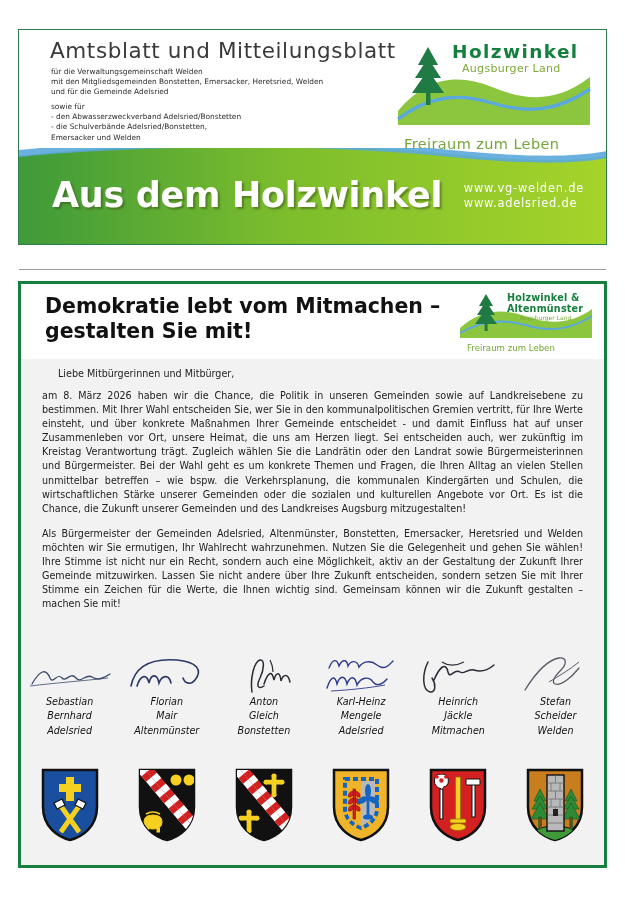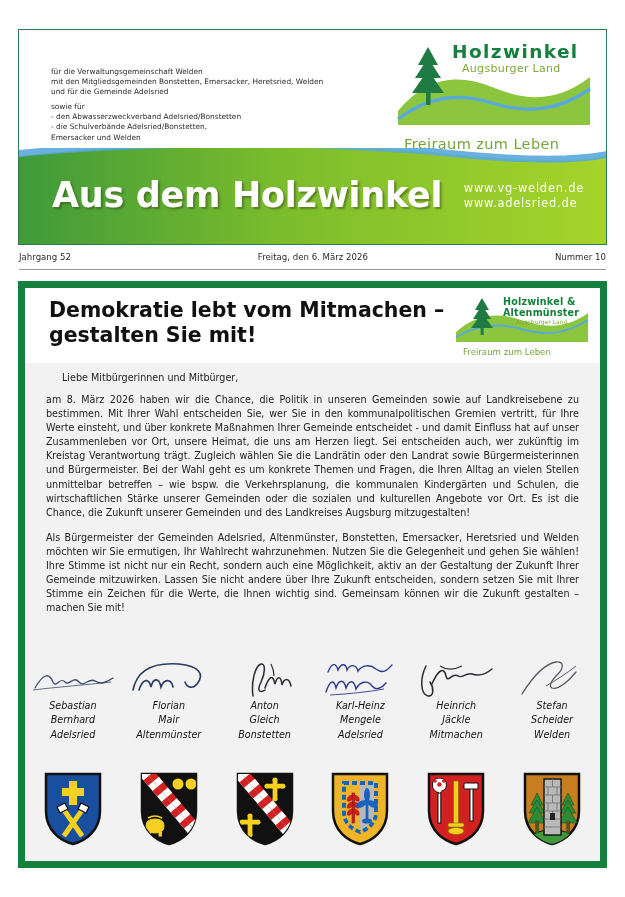--- a/index.html
+++ b/index.html
@@ -158,21 +158,21 @@
     background: #9a9a9a;
   }
 
   
   .article {
     position: absolute;
     left: 18px;
     top: 281px;
     width: 589px;
     height: 587px;
-    border: 7px solid #15803d;
+    border: 3px solid #15803d;
     box-sizing: border-box;
     background: #f2f2f2;
     overflow: hidden;
   }
   .art-head {
     position: relative;
     height: 75px;
     background: #ffffff;
   }
   .art-title {
@@ -285,20 +285,21 @@
   }
 </style>
 </head>
 <body>
 
 <div class="page">
 
   <div class="masthead">
 
     <div class="mh-top">
+      <div class="mh-title">Amtsblatt und Mitteilungsblatt</div>
 
       <div class="mh-sub">
         <div>für die Verwaltungsgemeinschaft Welden</div>
         <div>mit den Mitgliedsgemeinden Bonstetten, Emersacker, Heretsried, Welden</div>
         <div>und für die Gemeinde Adelsried</div>
       </div>
 
       <div class="mh-sub2">
         <div>sowie für</div>
         <div>- den Abwasserzweckverband Adelsried/Bonstetten</div>
@@ -337,25 +338,20 @@
         <path d="M0 2 C 120 -10, 300 -12, 432 2 C 502 9, 552 10, 589 3 L 589 10 C 552 17, 502 16, 432 9 C 300 -5, 120 -3, 0 9 Z" fill="#5aa8dd" opacity="0.9"></path>
       </svg>
       <div class="banner-title">Aus dem Holzwinkel</div>
       <div class="banner-urls">
         <div>www.vg-welden.de</div>
         <div>www.adelsried.de</div>
       </div>
     </div>
   </div>
 
-  <div class="issueline">
-    <span>Jahrgang 52</span>
-    <span>Freitag, den 6. März 2026</span>
-    <span>Nummer 10</span>
-  </div>
   <div class="issue-rule"></div>
 
   <div class="article">
 
     <div class="art-head">
       <div class="art-title">Demokratie lebt vom Mitmachen – gestalten Sie mit!</div>
 
       <div class="art-logo">
         <svg width="136" height="66" viewBox="0 0 136 66">
           <path d="M2 40 C 22 22, 44 20, 67 28 C 90 36, 112 37, 134 21 L 134 50 L 2 50 Z" fill="#8cc63f"></path>

